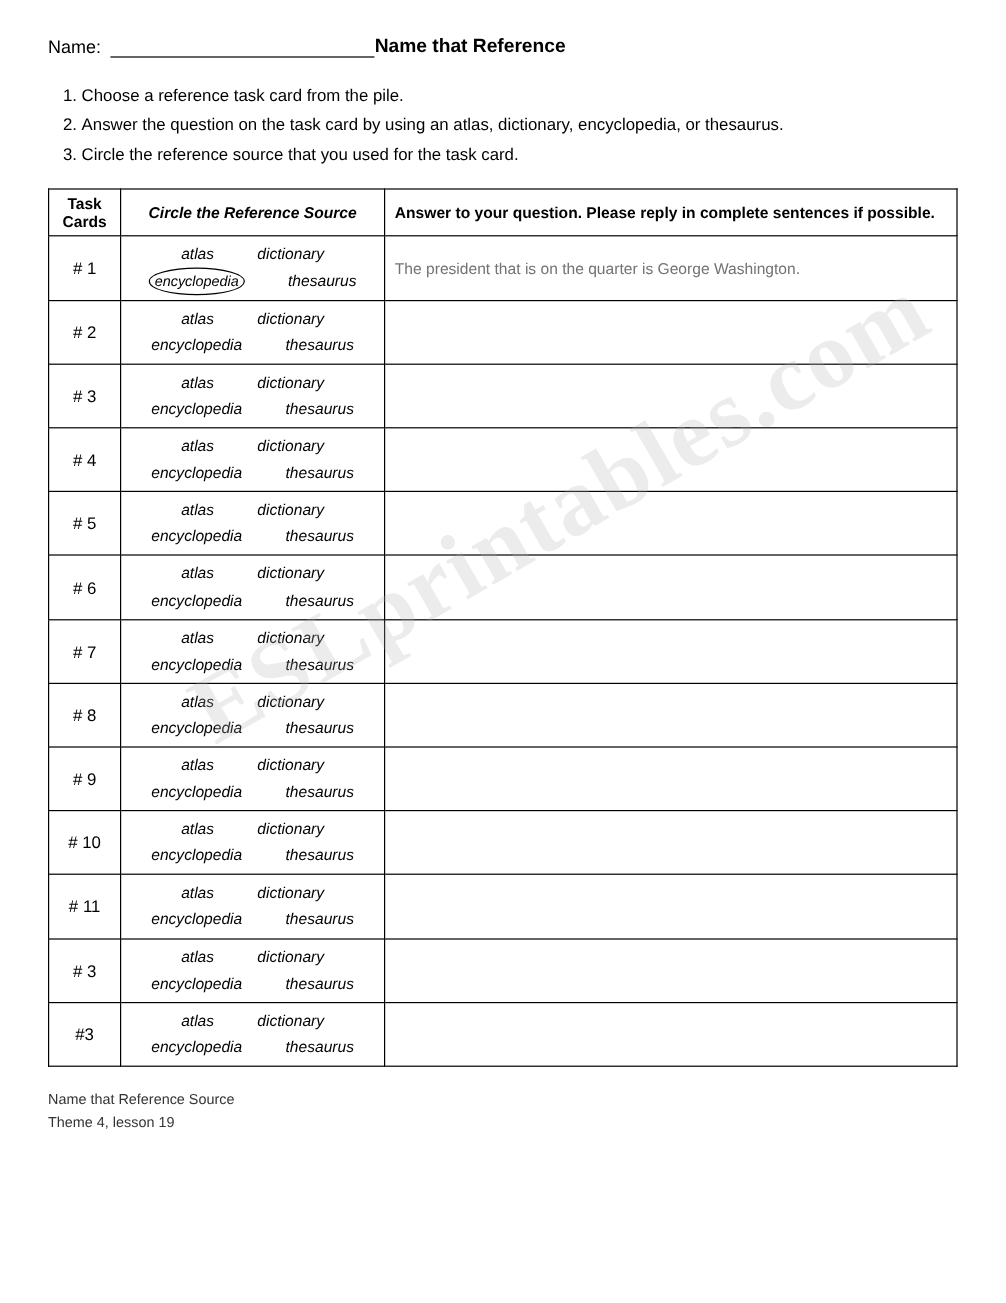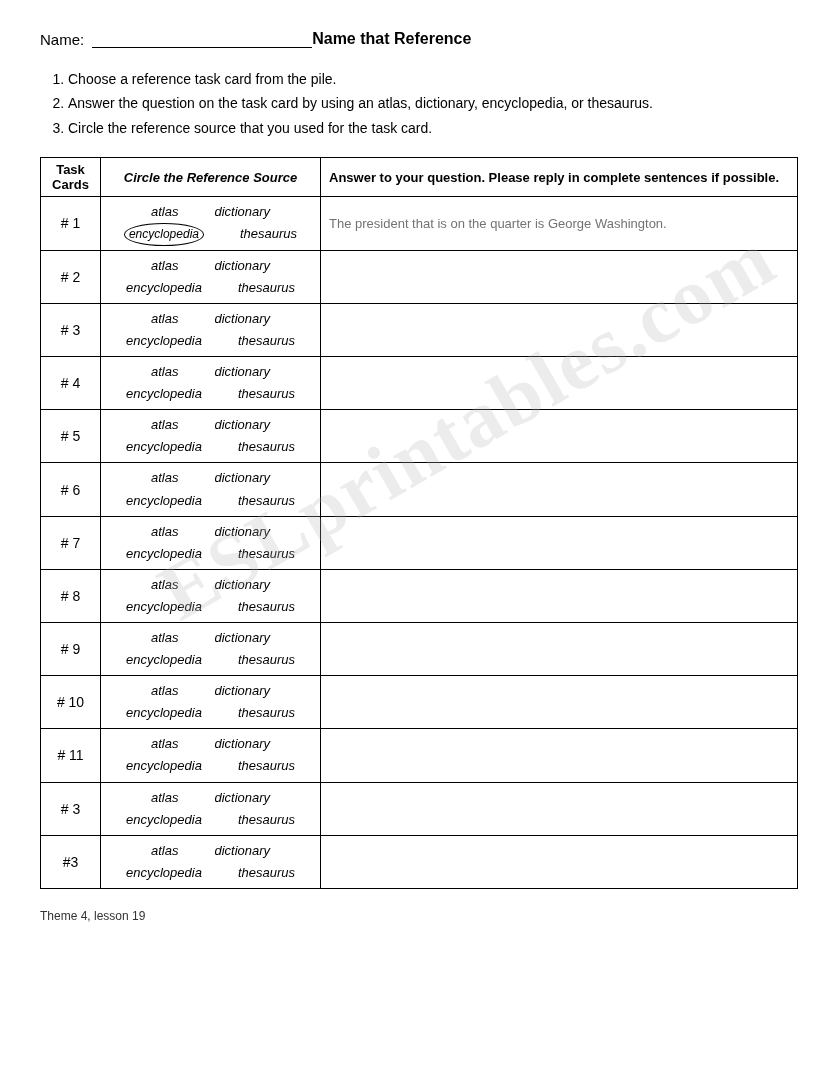--- a/index.html
+++ b/index.html
@@ -360,15 +360,16 @@
                 <span>thesaurus</span>
               </div>
             </div>
           </td>
           <td class="col-answer"></td>
         </tr>
       </tbody>
   </table>
 
   <div class="footer">
+    <div>Name that Reference Source</div>
     <div>Theme 4, lesson 19</div>
   </div>
 </div>
 
 </body></html>

